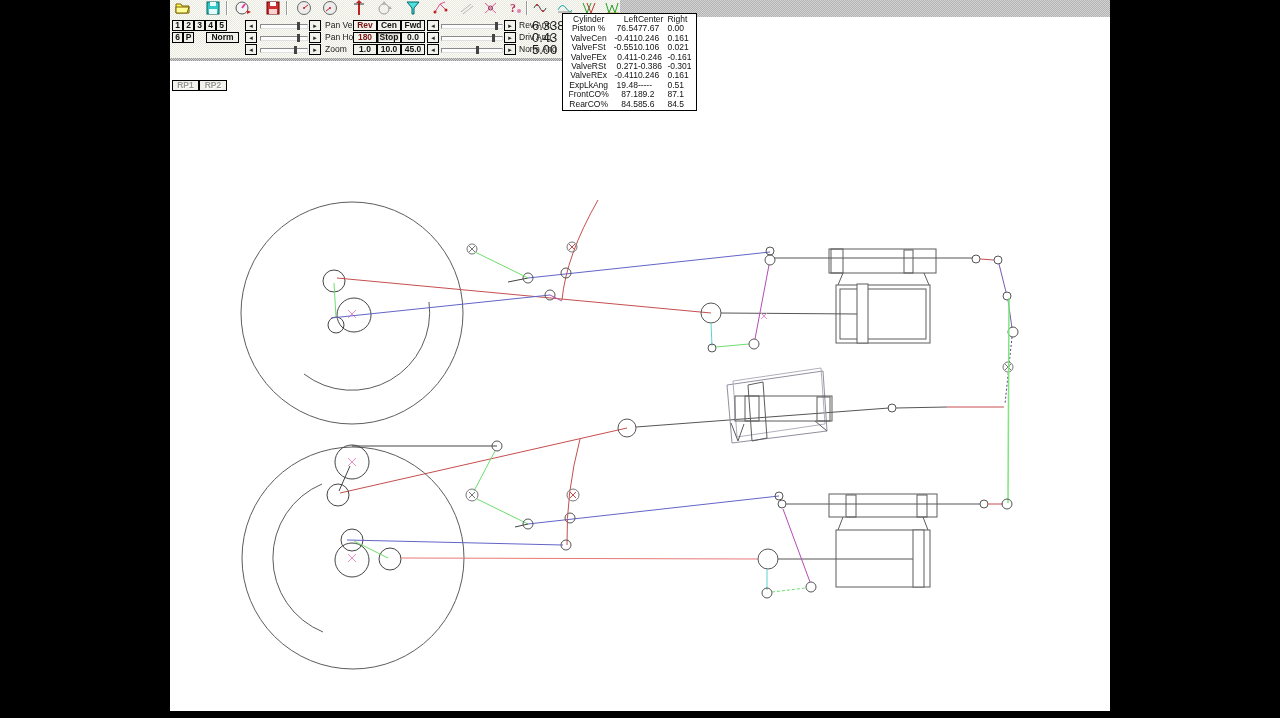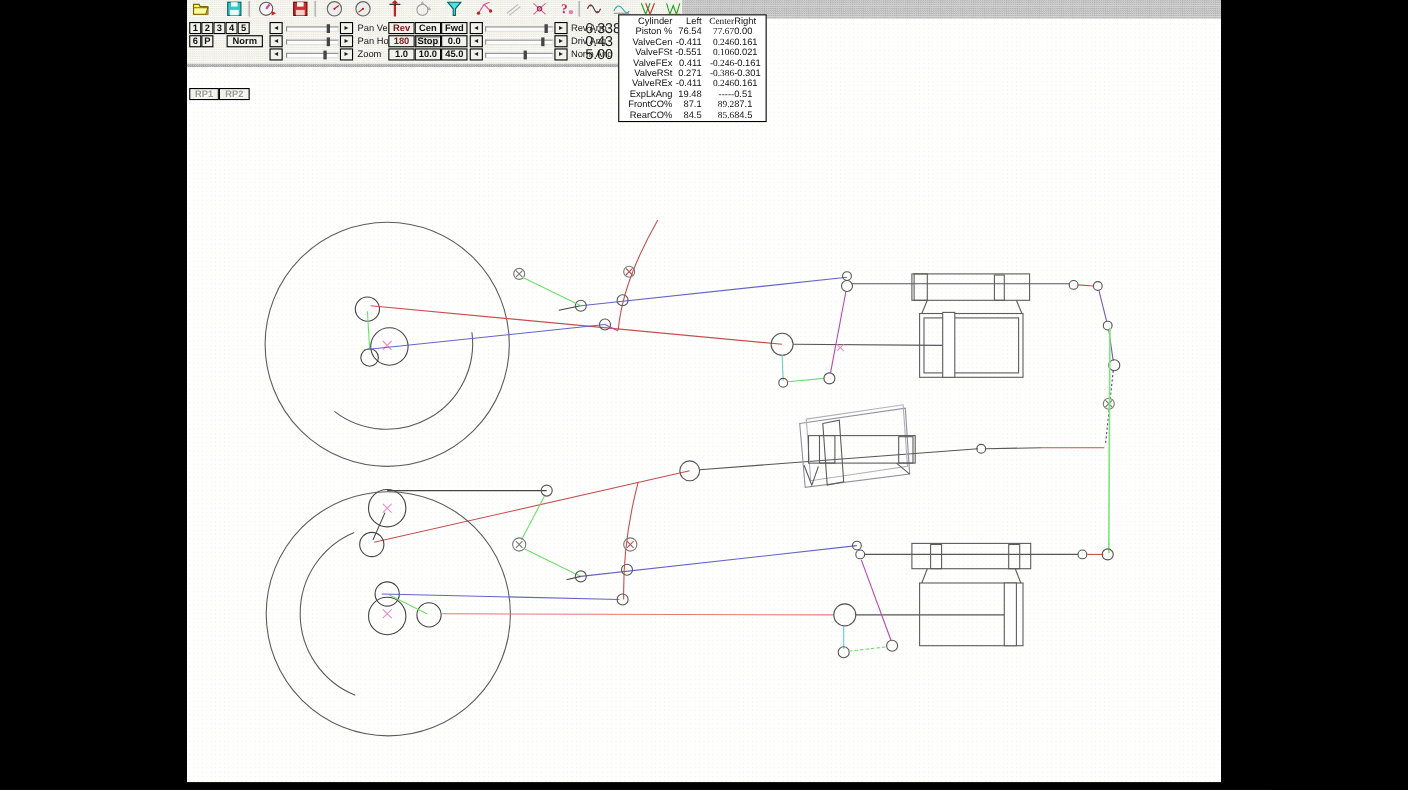--- a/index.html
+++ b/index.html
@@ -33,23 +33,23 @@
   .abtn{position:absolute;width:12px;height:11px;border:1px solid #000;background:#f2f2ec;
         box-sizing:border-box;font-size:7px;line-height:9px;text-align:center;color:#222;}
   .trough{position:absolute;height:3px;top:4px;background:#fcfcfc;
           border:1px solid #8a8a8a;border-bottom-color:#e0e0e0;border-right-color:#e0e0e0;}
   .thumb{position:absolute;top:-3px;width:3px;height:8px;background:#444;}
   .clabel{position:absolute;font-size:8.5px;color:#1a1a1a;line-height:11px;white-space:nowrap;}
   .statval{position:absolute;font-size:13px;color:#1a1a1a;line-height:11px;text-align:left;white-space:nowrap;}
   .datatable{position:absolute;left:392px;top:13px;width:133px;background:#fff;
              border:1px solid #000;z-index:5;padding:1px 0;}
   .trow{display:flex;height:9.4px;font-size:8.5px;line-height:9.4px;color:#111;}
-  .trow .c0{width:46px;padding-left:3px;text-align:right;}
+  .trow .c0{width:46px;padding-left:3px;text-align:center;}
   .trow .c1{width:27px;text-align:right;}
-  .trow .c2{width:30px;text-align:right;font-family:Liberation Serif, serif;}
+  .trow .c2{width:30px;}
   .trow .c3{width:27px;padding-right:2px;}
   svg.draw{position:absolute;left:0;top:0;z-index:1;}
 </style>
 </head>
 <body>
 
 <div class="win">
 
   <div class="iconbar dlight">
     <div class="icon" style="left:4px">

